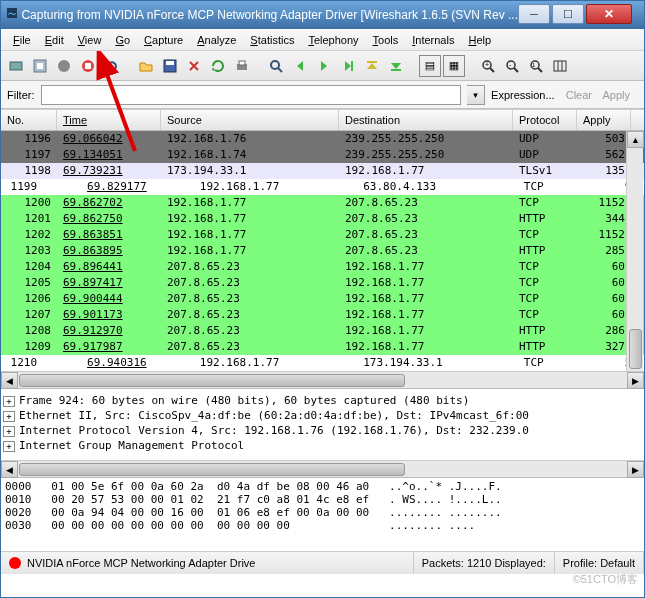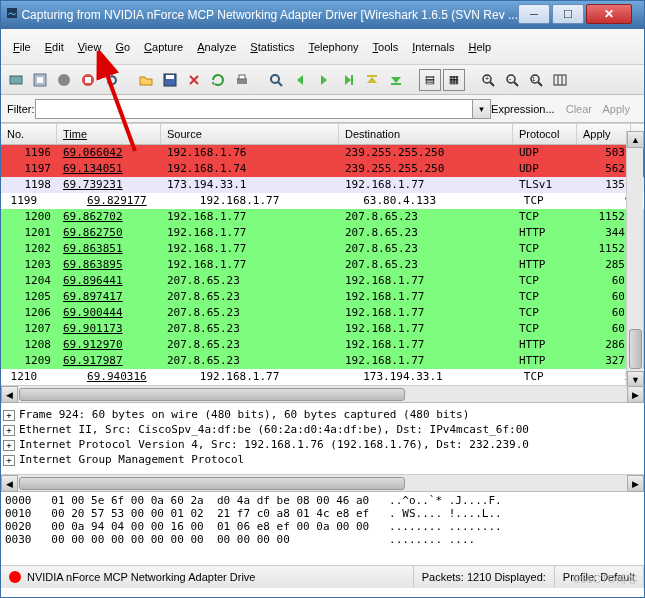--- a/index.html
+++ b/index.html
@@ -4,43 +4,43 @@
 <style>
 * { margin:0; padding:0; box-sizing:border-box; }
 body { font-family:Tahoma,Arial,sans-serif; font-size:11px; width:645px; height:598px; overflow:hidden; background:#fff; border:1px solid #3b6ea5; position:relative;}
 .titlebar { height:28px; background:linear-gradient(#6fa8dc,#3b6ea5); display:flex; align-items:center; justify-content:space-between; padding:0 12px 0 6px; color:#fff; font-size:12px;}
 .titlebar .left{display:flex;align-items:center;gap:4px;overflow:hidden;white-space:nowrap;}
 .t-icon{width:16px;height:16px;display:inline-block;}
 .wbtns{display:flex;}
 .wbtn{width:32px;height:20px;display:flex;align-items:center;justify-content:center;margin-top:-2px;}
 .wbtn.min,.wbtn.max{background:linear-gradient(#e8eef7,#c8d7ee);border:1px solid #6a8db8;border-radius:2px;margin-right:2px;font-size:11px;color:#333;}
 .wbtn.close{background:linear-gradient(#e87070,#c83030);border:1px solid #8b2020;color:#fff;font-weight:bold;border-radius:2px;width:46px;}
-.menubar{height:36px;background:linear-gradient(#f9f9f9,#ececec);display:flex;align-items:center;padding:0 6px;gap:2px;border-bottom:1px solid #d0d0d0;}
+.menubar{height:22px;background:linear-gradient(#f9f9f9,#ececec);display:flex;align-items:center;padding:0 6px;gap:2px;border-bottom:1px solid #d0d0d0;}
 .menuitem{padding:2px 6px;cursor:default;}
 .menuitem u{text-decoration:underline;}
 .toolbar{height:30px;background:linear-gradient(#f5f5f5,#e5e5e5);display:flex;align-items:center;padding:0 4px;gap:2px;border-bottom:1px solid #c0c0c0;position:relative;}
 .tbtn{width:22px;height:22px;display:flex;align-items:center;justify-content:center;border:1px solid transparent;border-radius:2px;font-size:14px;}
 .sep{width:8px;}
-.filterbar{height:28px;display:flex;align-items:center;padding:12px 6px;background:#f5f5f5;border-bottom:1px solid #c0c0c0;}
+.filterbar{height:28px;display:flex;align-items:center;padding:12px 6px;gap:6px;background:#f5f5f5;border-bottom:1px solid #c0c0c0;}
 .filterbar input{flex:1;height:20px;border:1px solid #999;padding:0 4px;font-size:11px;}
 .dd{width:18px;height:20px;border:1px solid #999;border-left:none;display:flex;align-items:center;justify-content:center;background:linear-gradient(#f5f5f5,#ddd);font-size:9px;}
 .filteractions span{margin-right:8px;}
 .gray{color:#999;}
 .headers{height:22px;background:linear-gradient(#fafafa,#e5e5e5);display:flex;border-top:1px solid #d0d0d0;border-bottom:1px solid #bbb;font-size:11px;}
 .hcell{padding:4px 6px;border-right:1px solid #d0d0d0;display:flex;align-items:center;}
 .c-no{width:56px;}
 .c-time{width:104px;text-decoration:underline;}
 .c-src{width:178px;}
 .c-dst{width:174px;}
 .c-proto{width:64px;}
 .c-len{width:54px;text-align:right;}
 .packetlist{height:240px;font-family:'Lucida Console','Consolas',monospace;font-size:11px;overflow:hidden;}
 .row{height:16px;display:flex;white-space:nowrap;}
 .row > div{padding:1px 6px;overflow:hidden;}
-.cyan{background:#ef4444;}
+.cyan{background:#737373;}
 .lav{background:#e8e8fa;}
 .green{background:#7efc7e;}
 .white{background:#fff;gap:38px;}
 .hscroll{height:17px;background:#e8e8e8;border-top:1px solid #ccc;position:relative;}
 .hscroll .thumb{position:absolute;left:18px;top:2px;height:13px;width:60%;background:linear-gradient(#ddd,#bbb);border:1px solid #999;border-radius:3px;}
 .hscroll .arr{position:absolute;top:0;width:17px;height:17px;background:linear-gradient(#eee,#ccc);border:1px solid #aaa;display:flex;align-items:center;justify-content:center;font-size:9px;}
 .hscroll .arr.l{left:0;} .hscroll .arr.r{right:0;}
 .details{font-family:'Lucida Console',monospace;font-size:11px;padding:4px 2px;overflow:hidden;white-space:nowrap;border-top:1px solid #bbb;height:72px;}
 .details .line{padding:1px 0;}
 .details .exp{display:inline-block;width:12px;text-align:center;border:1px solid #888;font-size:9px;line-height:9px;margin-right:4px;}

